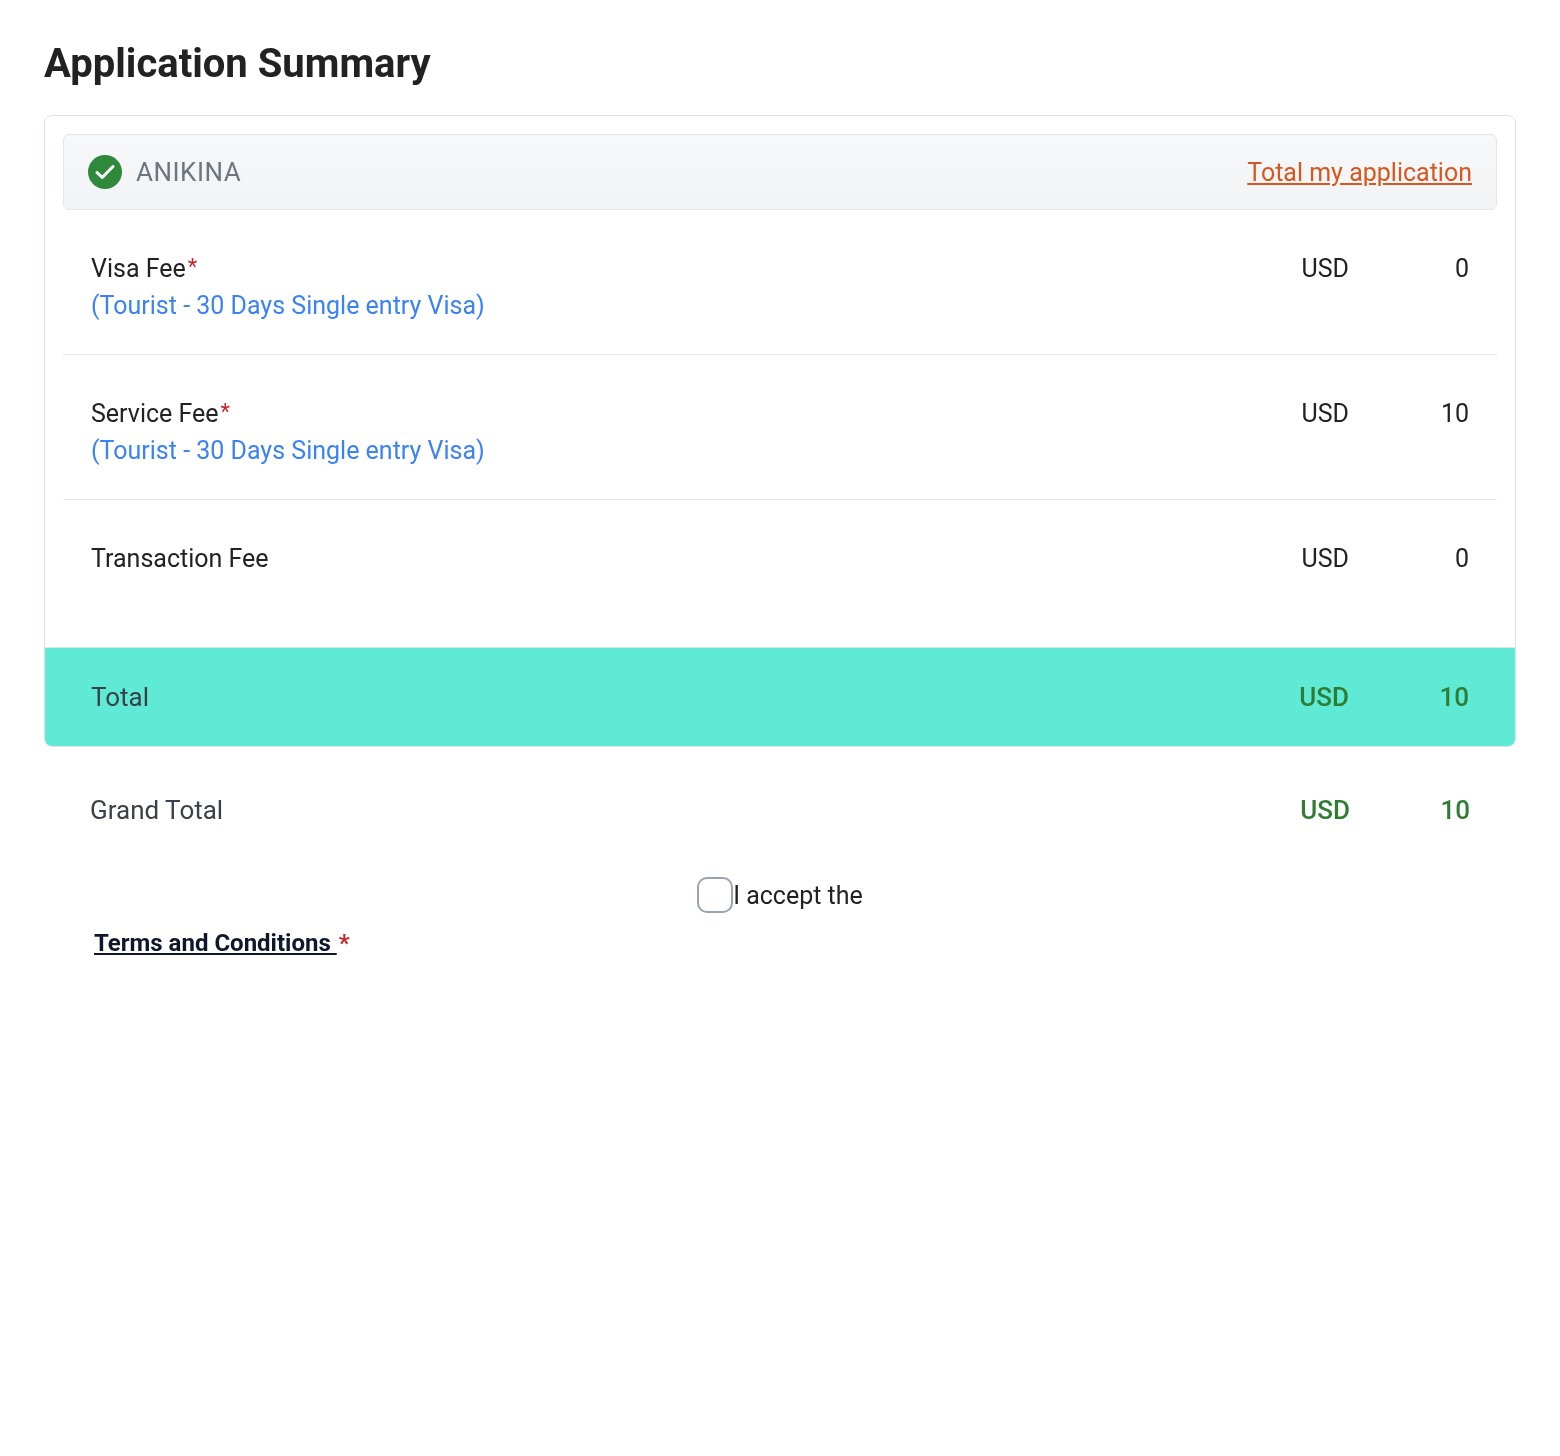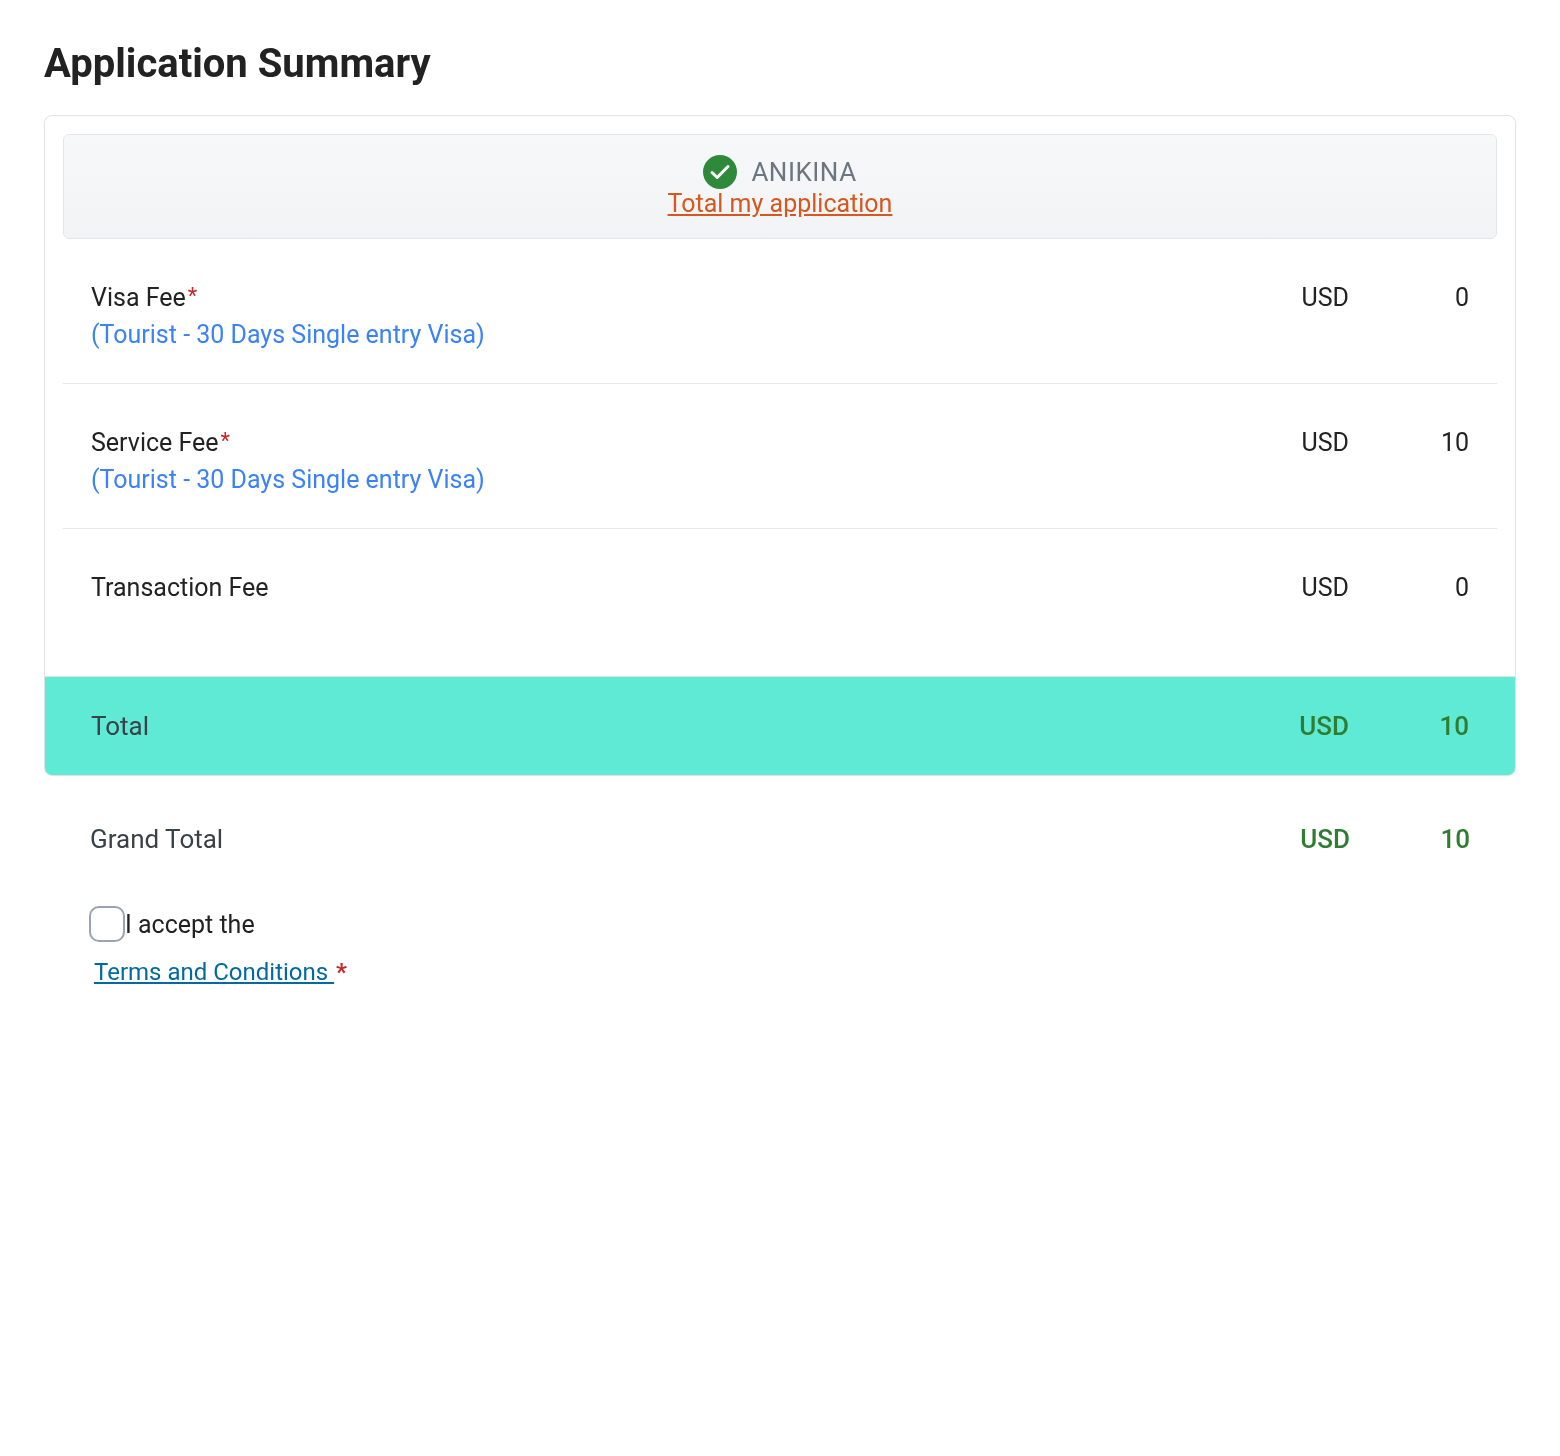--- a/index.html
+++ b/index.html
@@ -24,21 +24,20 @@
   }
   .applicant-header {
     display: flex;
     align-items: center;
     justify-content: space-between;
     background: linear-gradient(#f7f8f9,#f2f3f4);
     border: 1px solid #e3e6ea;
     border-radius: 6px;
     margin: 18px 18px 0 18px;
     padding: 20px 24px;
-    flex-direction: column;
   }
   .applicant-left {
     display: flex;
     align-items: center;
     gap: 14px;
   }
   .check-icon {
     width: 34px;
     height: 34px;
     flex: 0 0 34px;
@@ -124,43 +123,43 @@
     padding-top: 48px;
     padding-bottom: 28px;
   }
   .terms-row {
     margin-top: 24px;
     padding: 0 4px;
   }
   .terms-line1 {
     display: flex;
     align-items: center;
-    justify-content: flex-start;
-    margin-left: 41px;
+    justify-content: center;
   }
   .checkbox-shell {
     width: 36px;
     height: 36px;
     border: 2px solid #9aa4b0;
     border-radius: 10px;
     background: #fff;
     cursor: pointer;
   }
   .accept-text {
     font-size: 25px;
     color: #222;
   }
   .terms-link-line {
     margin-top: 16px;
     padding-left: 46px;
   }
   .terms-link {
-    color: #0369a1;
+    color: #0f172a;
     text-decoration: underline;
     font-size: 24px;
+    font-weight: bold;
   }
   .terms-star {
     color: #c62828;
     font-weight: 700;
     margin-left: 2px;
     font-size: 24px;
   }
 </style>
 </head>
 <body>

